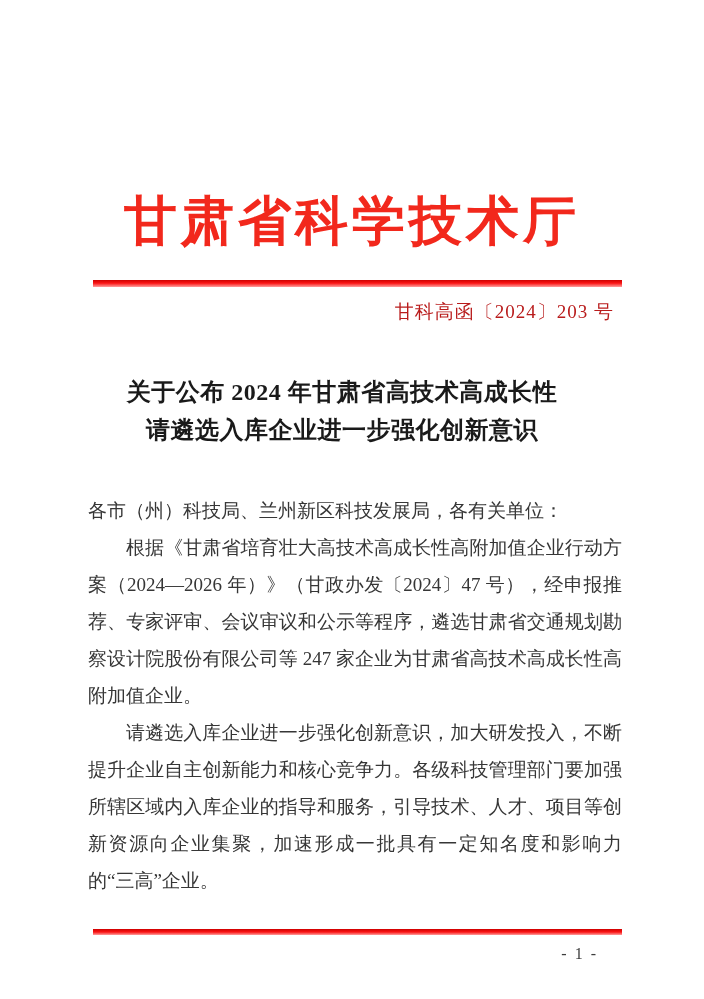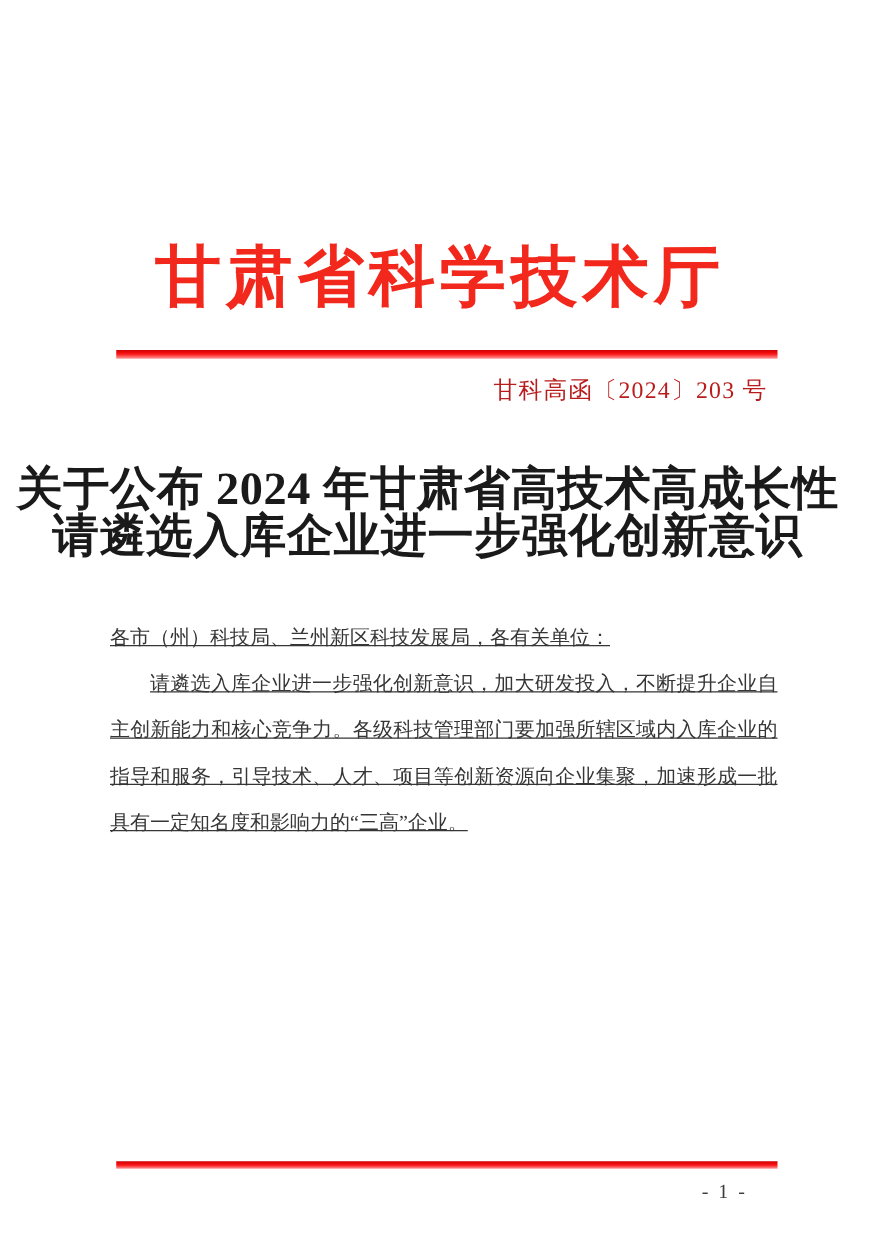--- a/index.html
+++ b/index.html
@@ -53,37 +53,36 @@
     color: #b91c1c;
     letter-spacing: 1px;
     white-space: nowrap;
   }
   .title {
     position: absolute;
     top: 325px;
     left: 0;
     width: 684px;
     text-align: center;
-    font-size: 37px;
+    font-size: 24px;
     font-weight: bold;
     color: #1a1a1a;
     line-height: 38px;
     letter-spacing: 0.5px;
   }
   .body-text {
     position: absolute;
     top: 444px;
     left: 88px;
     width: 534px;
-    font-size: 16px;
+    font-size: 19px;
     line-height: 37px;
     color: var(--body-text, #363636);
     text-align: justify;
     text-justify: inter-character;
-    text-decoration: underline;
   }
   .body-text p {
     margin: 0;
     text-indent: 2em;
   }
   .body-text p.salutation {
     text-indent: 0;
   }
   .page-number {
     position: absolute;
@@ -106,20 +105,21 @@
 
   <div class="doc-number">甘科高函〔2024〕203 号</div>
 
   <div class="title">
     <div>关于公布 2024 年甘肃省高技术高成长性</div>
     <div>请遴选入库企业进一步强化创新意识</div>
   </div>
 
   <div class="body-text">
     <p class="salutation">各市（州）科技局、兰州新区科技发展局，各有关单位：</p>
+    <p>根据《甘肃省培育壮大高技术高成长性高附加值企业行动方案（2024—2026 年）》（甘政办发〔2024〕47 号），经申报推荐、专家评审、会议审议和公示等程序，遴选甘肃省交通规划勘察设计院股份有限公司等 247 家企业为甘肃省高技术高成长性高附加值企业。</p>
     <p>请遴选入库企业进一步强化创新意识，加大研发投入，不断提升企业自主创新能力和核心竞争力。各级科技管理部门要加强所辖区域内入库企业的指导和服务，引导技术、人才、项目等创新资源向企业集聚，加速形成一批具有一定知名度和影响力的“三高”企业。</p>
   </div>
 
   <div class="red-line bottom"></div>
 
   <div class="page-number">- 1 -</div>
 
 </div>
 
 </body></html>

